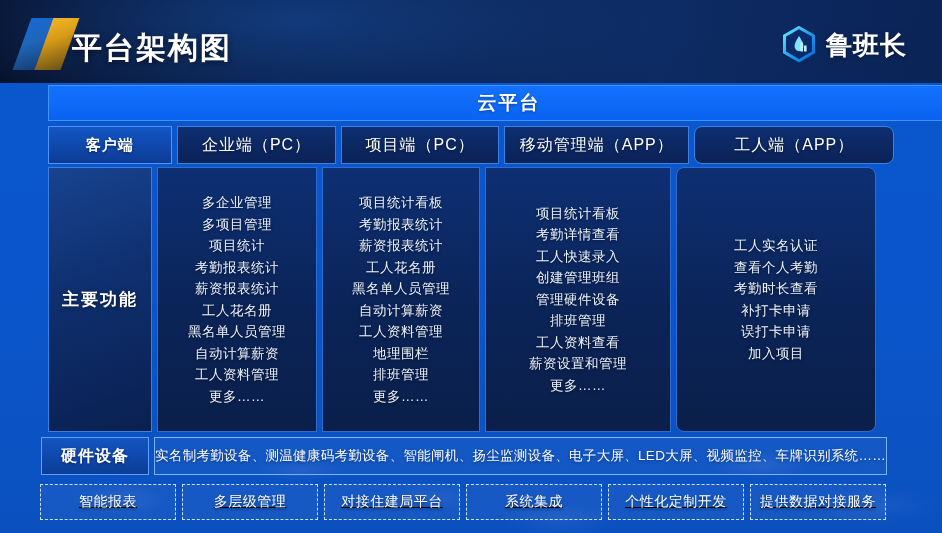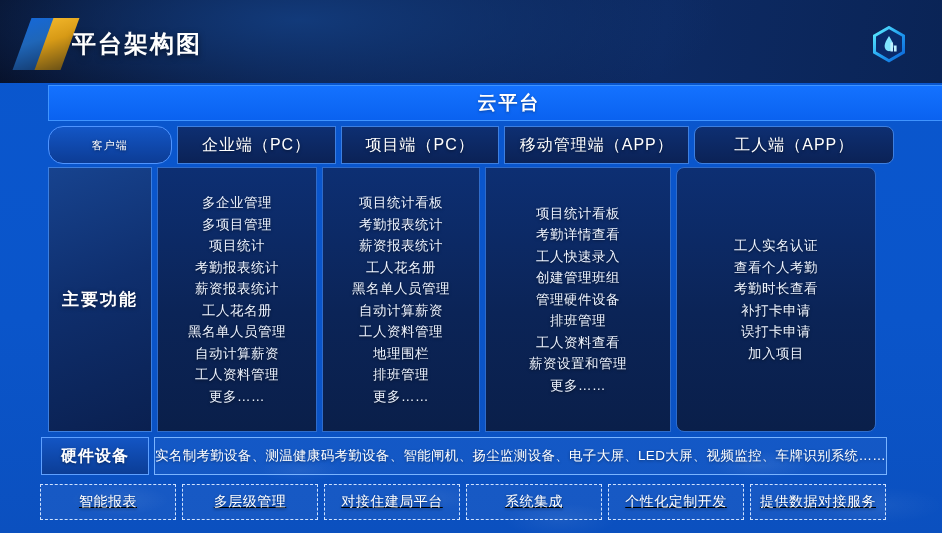--- a/index.html
+++ b/index.html
@@ -43,21 +43,21 @@
   .slash-wrap { position:absolute; left:18px; top:18px; width:62px; height:52px; }
   .slash {
     position:absolute; top:0; width:26px; height:52px;
     transform:skewX(-20deg);
   }
   .slash.blue { left:4px; background:linear-gradient(160deg,#1668d6 0%,#1f66b8 45%,#153e74 100%); }
   .slash.gold { left:26px; background:linear-gradient(160deg,#f0b429 0%,#d79a16 40%,#6d5316 100%); }
 
   .page-title {
     position:absolute; left:72px; top:28px;
-    font-size:24px; font-weight:bold; color:#ffffff;
+    font-size:30px; font-weight:bold; color:#ffffff;
     letter-spacing:2px;
     text-shadow:0 2px 6px rgba(0,0,0,.55);
   }
 
   
   .logo { position:absolute; right:35px; top:26px; display:flex; align-items:center; gap:9px; }
   .logo-mark { width:36px; height:38px; display:block; }
   .logo-text {
     font-size:26px; font-weight:bold; color:#ffffff; letter-spacing:1px;
     text-shadow:0 1px 4px rgba(0,0,0,.4);
@@ -77,23 +77,22 @@
   .hdr-row { position:absolute; left:48px; top:126px; width:846px; height:38px; display:flex; gap:5px; }
   .hdr-cell {
     border:1px solid #3d7fe0;
     display:flex; align-items:center; justify-content:center;
     color:#ffffff; font-size:16px; letter-spacing:1px;
     text-shadow:0 1px 3px rgba(0,0,0,.5);
     background:linear-gradient(180deg,#0e2f72 0%,#0b2256 100%);
   }
   .hdr-cell.accent {
     background:linear-gradient(180deg,#1356c6 0%,#0c3c95 100%);
-    font-weight:normal; font-size:11px;
+    font-weight:bold; font-size:15px;
     border-color:#4f94ff;
-    border-radius:15px;
   }
   .c0 { width:124px; }
   .c1 { width:160px; }
   .c2 { width:158px; }
   .c3 { width:186px; }
   .c4 { width:200px;border-radius:8px; }
 
   
   .body-row { position:absolute; left:48px; top:167px; width:846px; height:265px; display:flex; gap:5px; }
   .side-cell {
@@ -165,20 +164,21 @@
           <stop offset="0%" stop-color="#5ff0ff"></stop>
           <stop offset="55%" stop-color="#1f9bf0"></stop>
           <stop offset="100%" stop-color="#0b63d8"></stop>
         </linearGradient>
       </defs>
       <path d="M18 1.5 L32.5 9.8 L32.5 26.4 L18 34.7 L3.5 26.4 L3.5 9.8 Z" fill="#0a2a6b" stroke="url(#hexg)" stroke-width="3"></path>
       <path d="M18 10 C15.4 14.2 13.6 17.2 13.6 20.1 C13.6 23.1 15.6 25.2 18 25.2 C20.4 25.2 22.4 23.1 22.4 20.1 C22.4 17.2 20.6 14.2 18 10 Z" fill="#7fe3ff"></path>
       <rect x="19.4" y="16.5" width="2.6" height="9" fill="#bfefff"></rect>
       <rect x="23" y="19.5" width="2.6" height="6" fill="#bfefff"></rect>
     </svg>
+    <div class="logo-text">鲁班长</div>
   </div>
 
   <div class="cloud-banner">云平台</div>
 
   <div class="hdr-row">
     <div class="hdr-cell accent c0">客户端</div>
     <div class="hdr-cell c1">企业端（PC）</div>
     <div class="hdr-cell c2">项目端（PC）</div>
     <div class="hdr-cell c3">移动管理端（APP）</div>
     <div class="hdr-cell c4">工人端（APP）</div>

